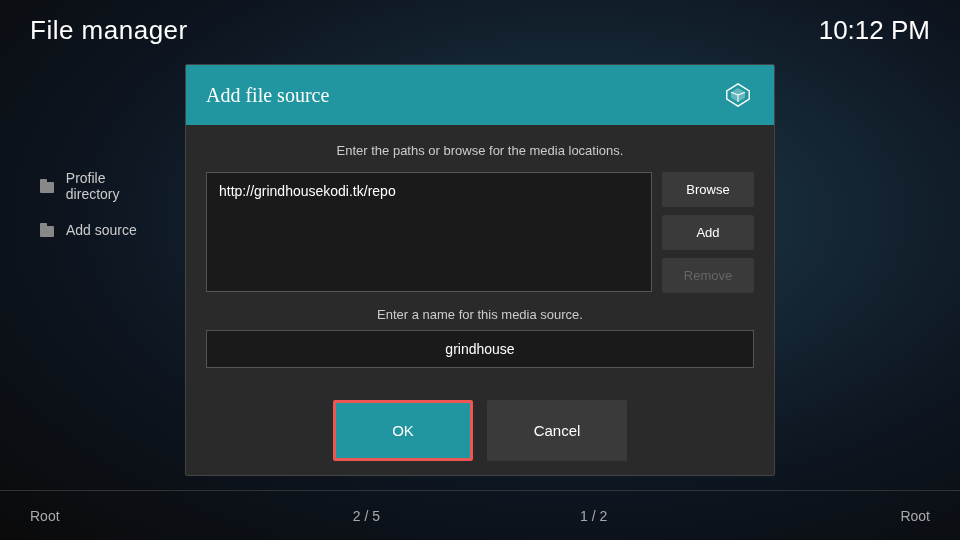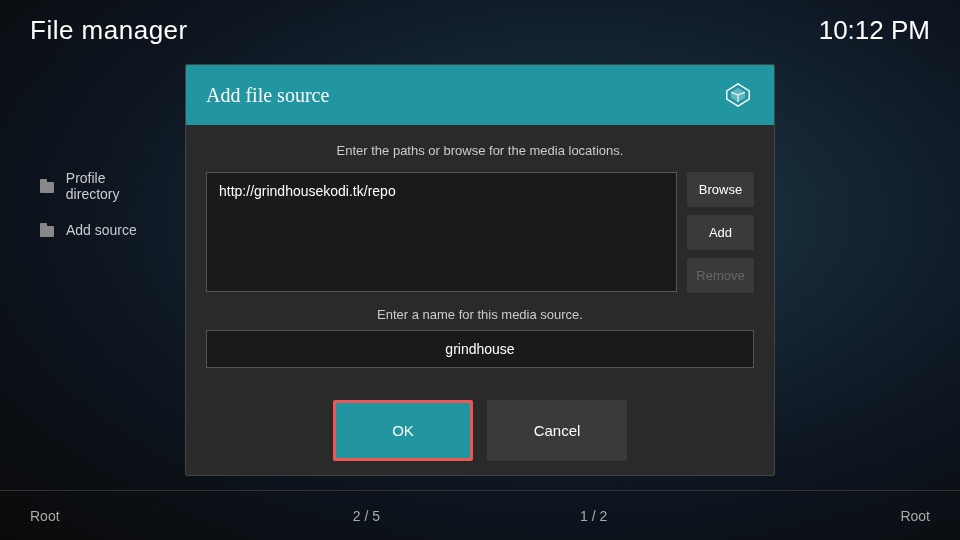--- a/index.html
+++ b/index.html
@@ -194,21 +194,21 @@
       align-self: flex-start;
     }
 
     .source-buttons {
       display: flex;
       flex-direction: column;
       gap: 8px;
     }
 
     .source-btn {
-      width: 67px;
+      width: 92px;
       padding: 10px 0;
       background: #3a3a3a;
       border: none;
       color: #fff;
       font-size: 13px;
       cursor: pointer;
       text-align: center;
       border-radius: 2px;
     }
 

